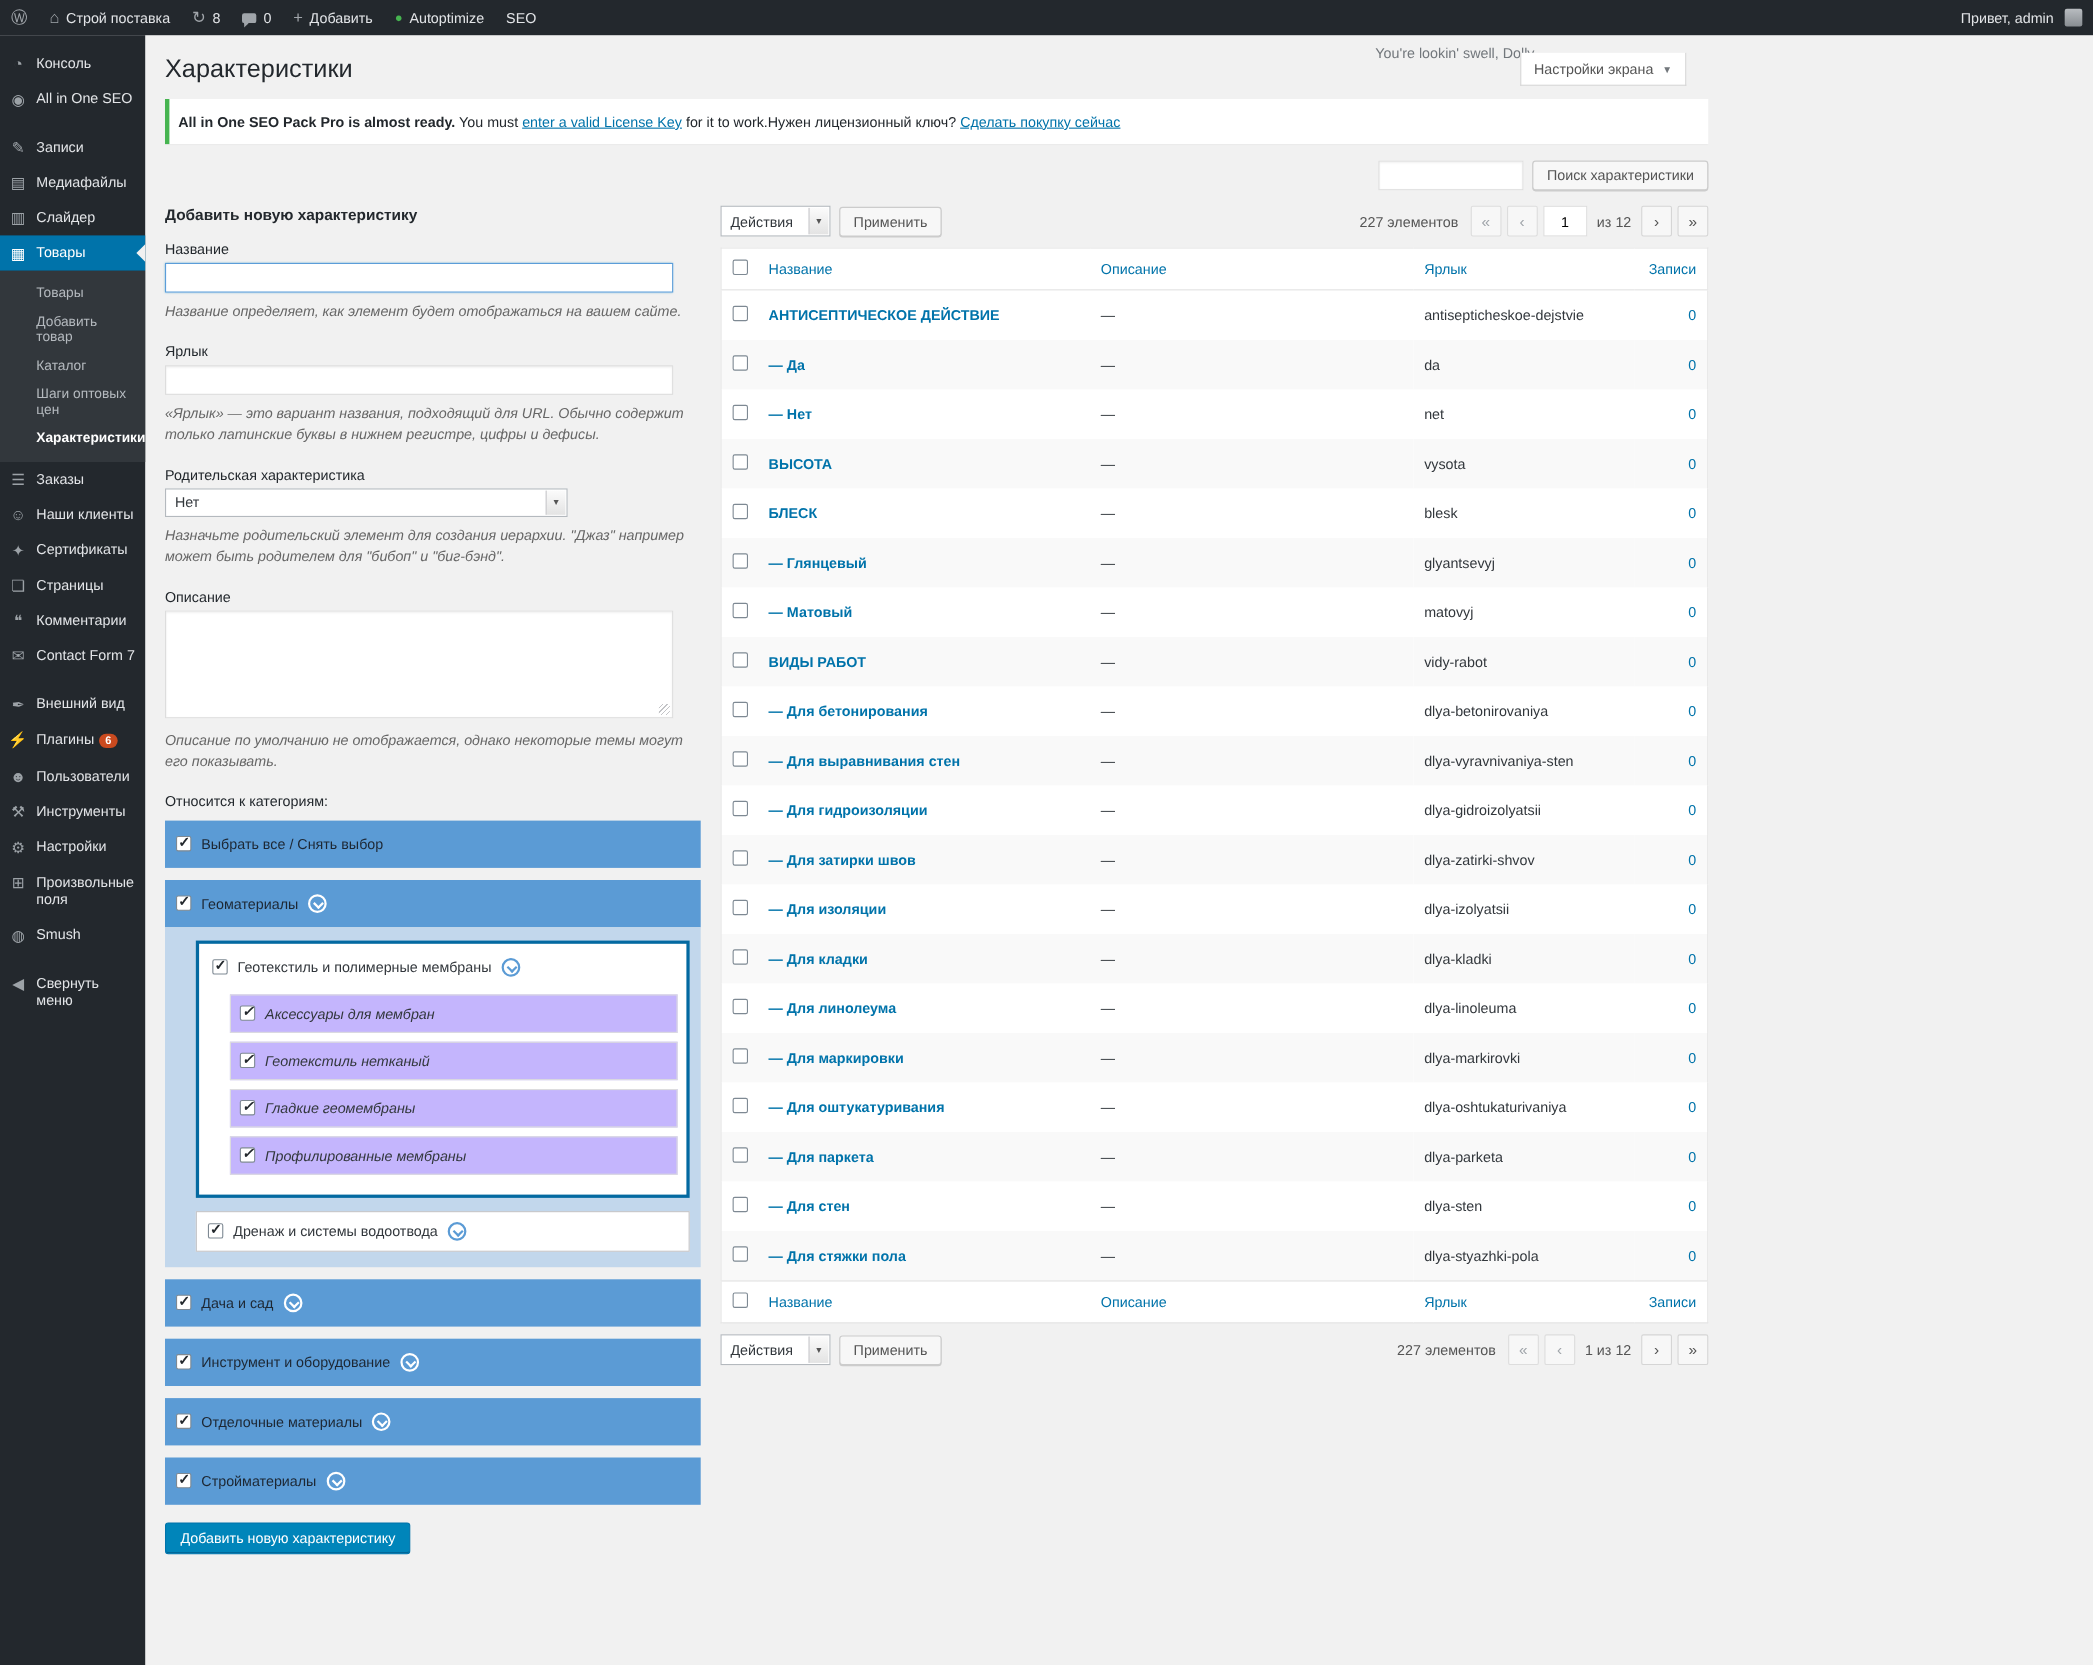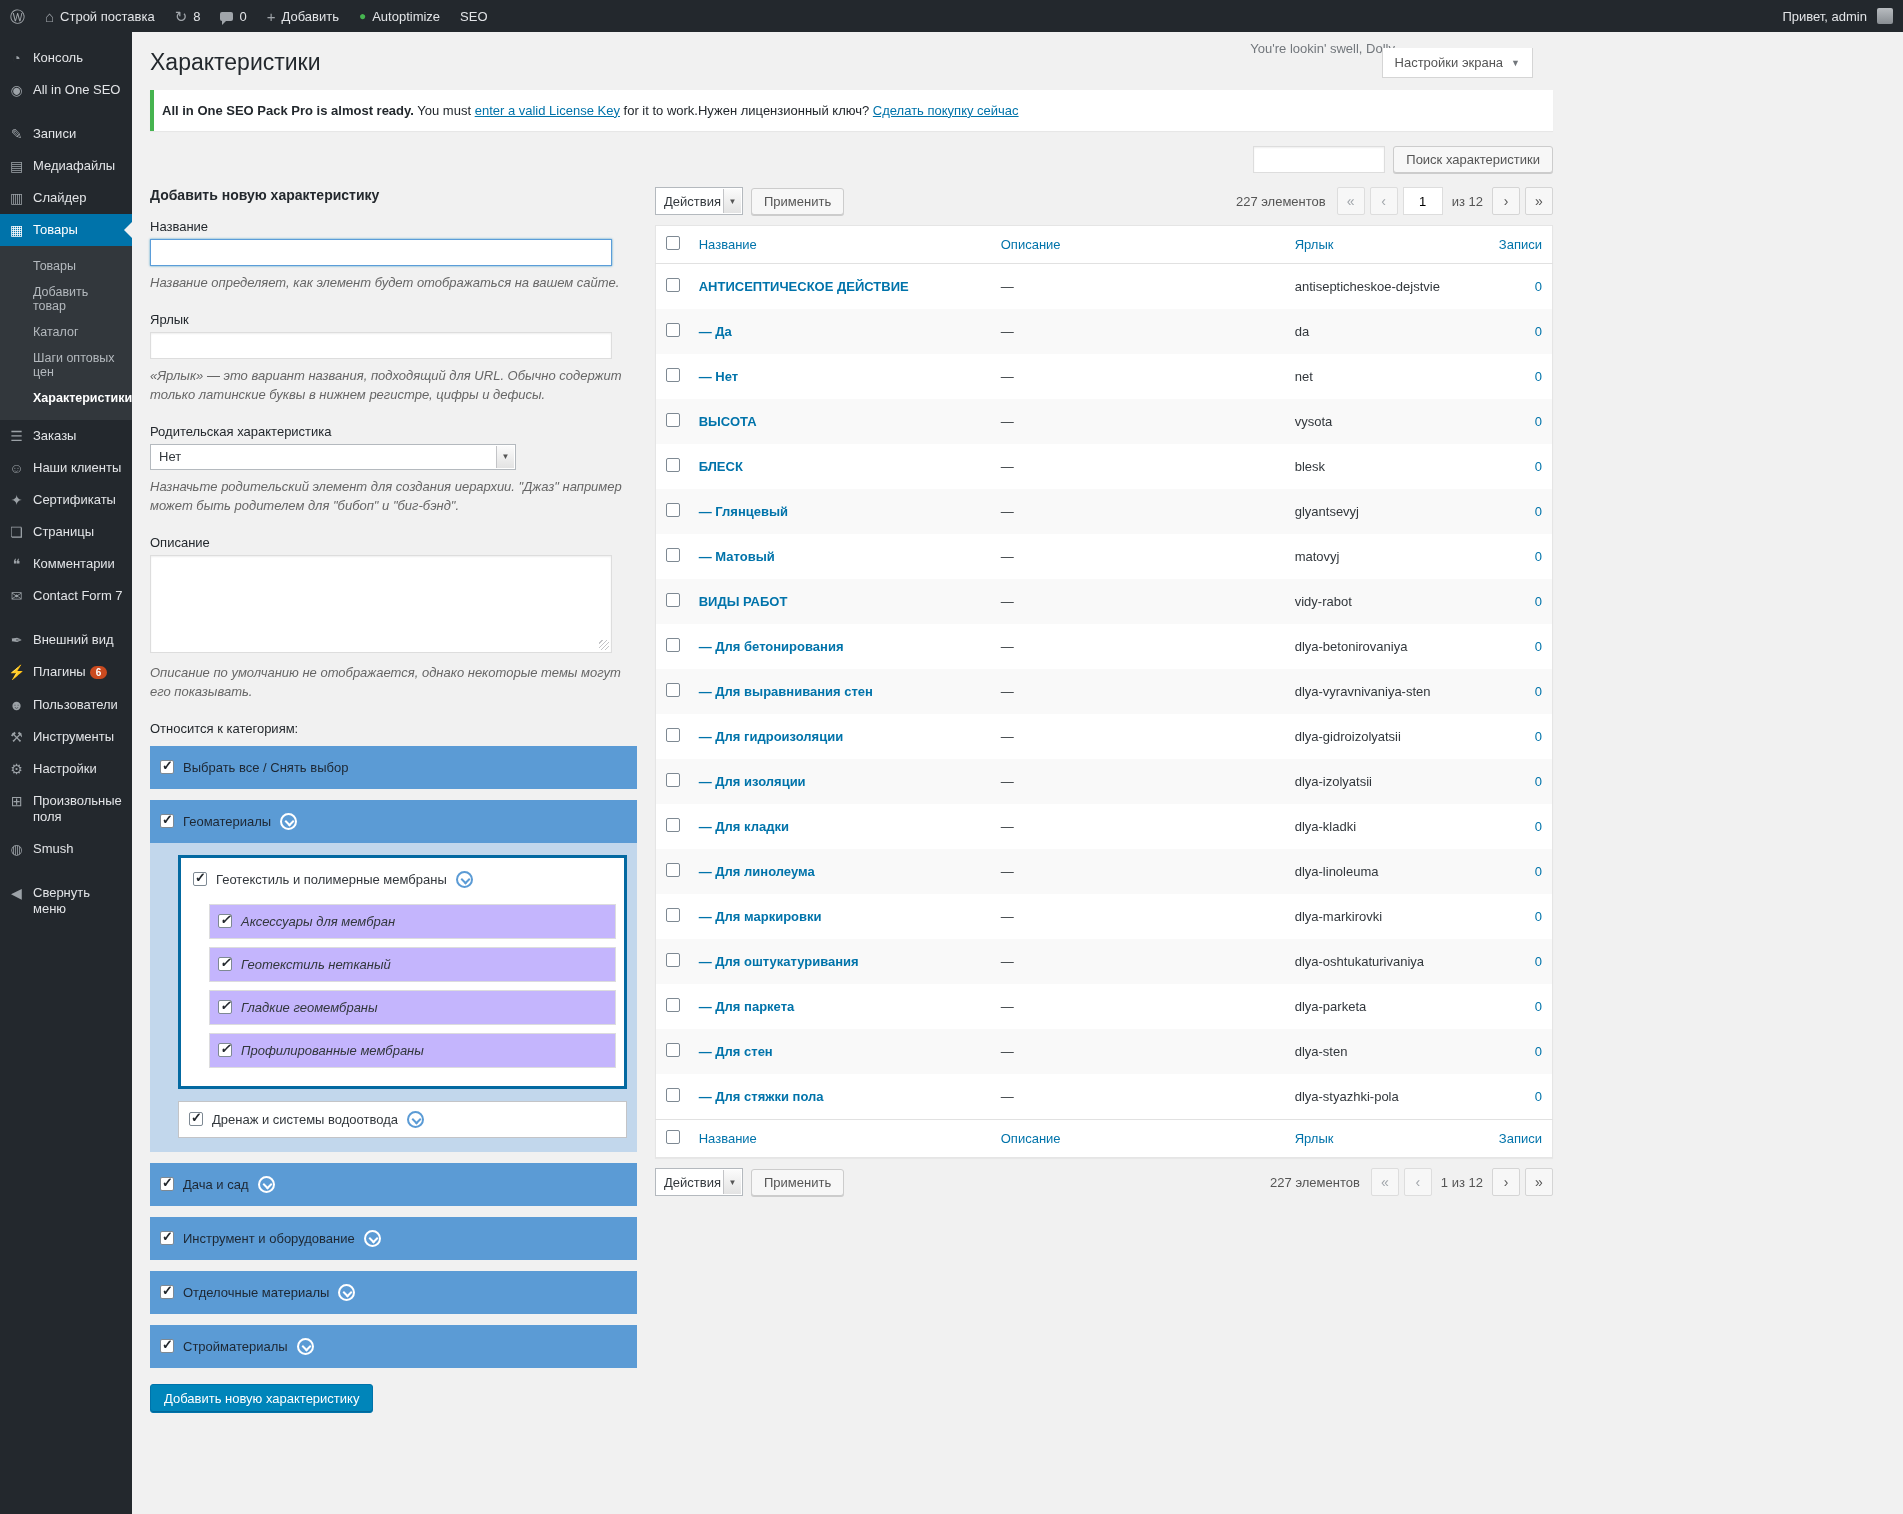--- a/index.html
+++ b/index.html
@@ -167,21 +167,21 @@
   .drain-box {
     background:#fff; border:1px solid #c3c4c7; margin-top:12px;
     padding:9px 10px; display:flex; align-items:center; gap:9px; cursor:pointer;
   }
   .submit-row { margin-top:16px; }
 
   
   .tablenav { display:flex; align-items:center; justify-content:space-between; margin-bottom:10px; }
   .tablenav.bottom { margin-top:10px; margin-bottom:0; }
   .bulk { display:flex; align-items:center; gap:8px; }
-  .fake-select.small { width:88px; height:28px;align-items:center; }
+  .fake-select.small { width:100px; height:28px;align-items:center; }
   .pages { display:flex; align-items:center; gap:5px; color:#555; }
   .pages .num { margin-right:6px; color:#555; }
   .pg {
     width:28px; height:28px; border:1px solid #d5d5d5; background:#f7f7f7;
     display:inline-flex; align-items:center; justify-content:center;
     border-radius:2px; font-size:14px; color:#555; cursor:pointer;
   }
   .pg.disabled { color:#a0a5aa; border-color:#ddd; cursor:default; }
   .pg-input { width:40px; height:28px; border:1px solid #ddd; text-align:center; font-size:13px; font-family:inherit; }
   .of-pages { margin:0 4px; color:#555; }
@@ -599,20 +599,27 @@
                 </tr>
 
                 <tr>
                   <td class="col-cb"><span class="cb"></span></td>
                   <td class="col-name"><a class="row-name">— Для гидроизоляции</a></td>
                   <td class="col-desc"><span>—</span></td>
                   <td class="col-slug"><span>dlya-gidroizolyatsii</span></td>
                   <td class="col-count"><a class="count-link">0</a></td>
                 </tr>
 
+                <tr>
+                  <td class="col-cb"><span class="cb"></span></td>
+                  <td class="col-name"><a class="row-name">— Для затирки швов</a></td>
+                  <td class="col-desc"><span>—</span></td>
+                  <td class="col-slug"><span>dlya-zatirki-shvov</span></td>
+                  <td class="col-count"><a class="count-link">0</a></td>
+                </tr>
 
                 <tr>
                   <td class="col-cb"><span class="cb"></span></td>
                   <td class="col-name"><a class="row-name">— Для изоляции</a></td>
                   <td class="col-desc"><span>—</span></td>
                   <td class="col-slug"><span>dlya-izolyatsii</span></td>
                   <td class="col-count"><a class="count-link">0</a></td>
                 </tr>
 
                 <tr>

